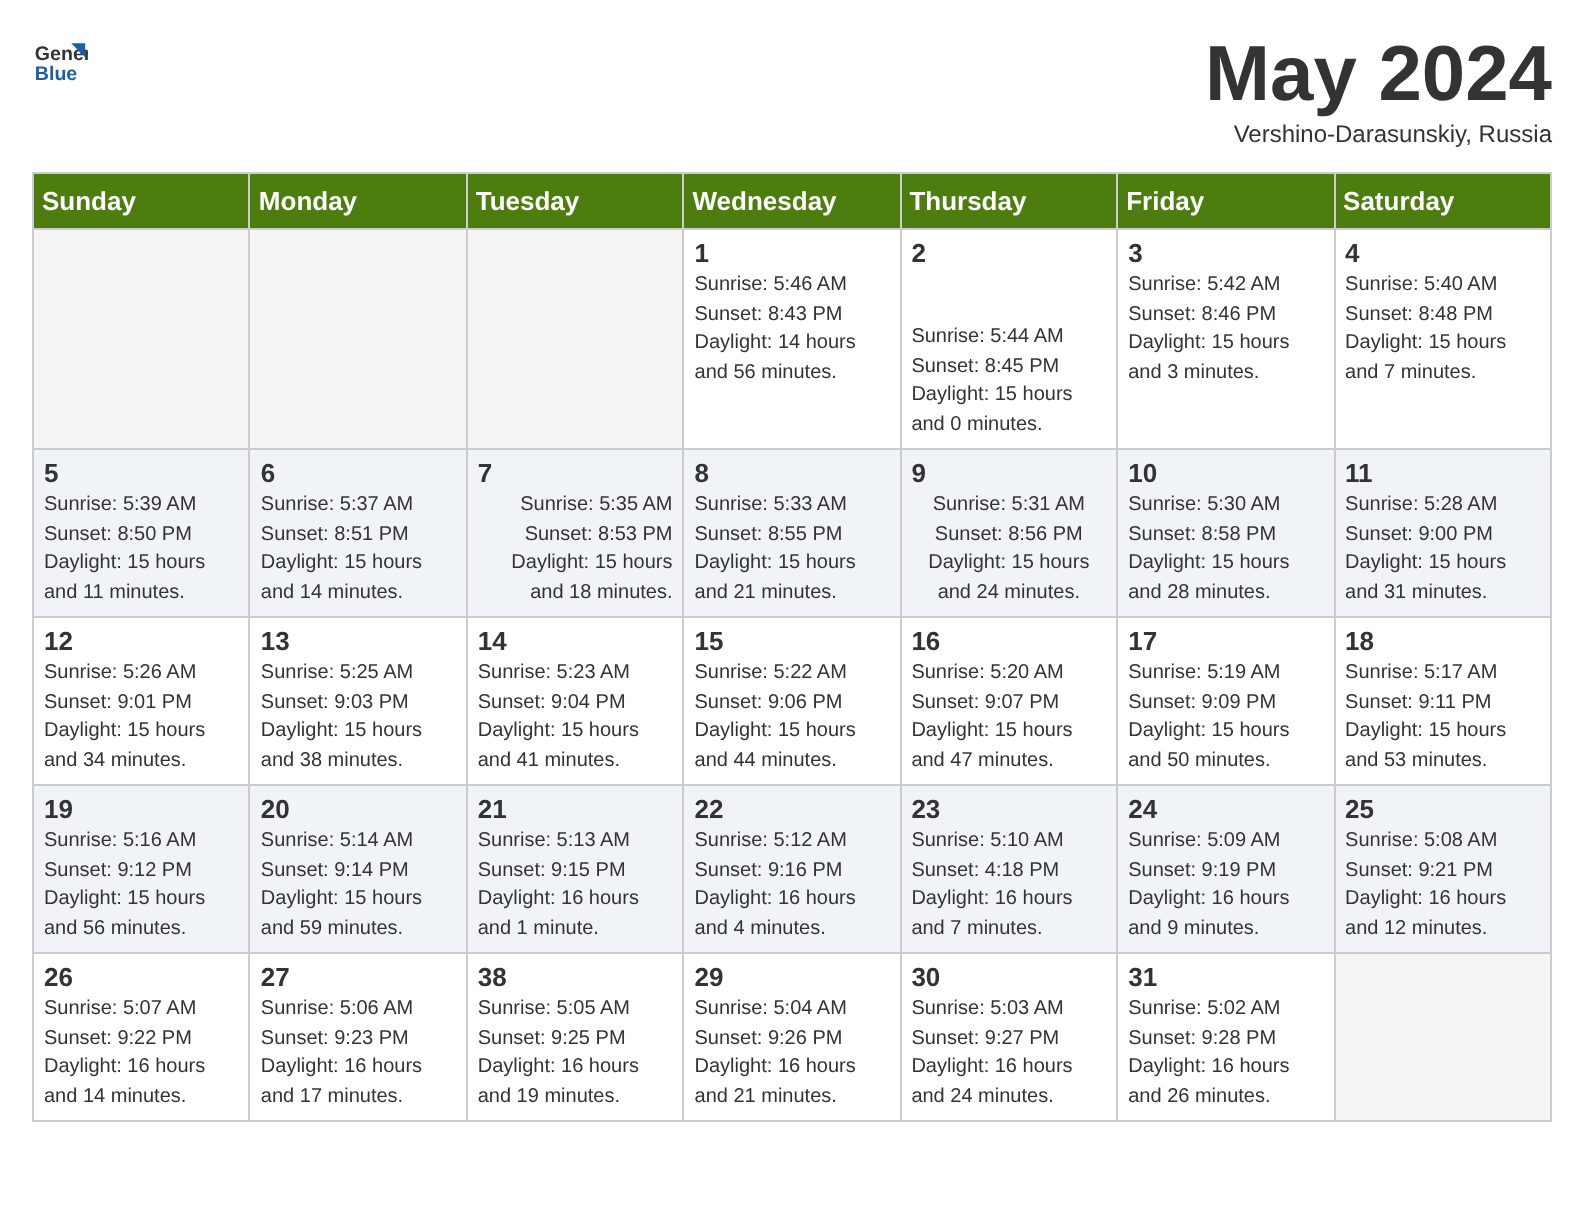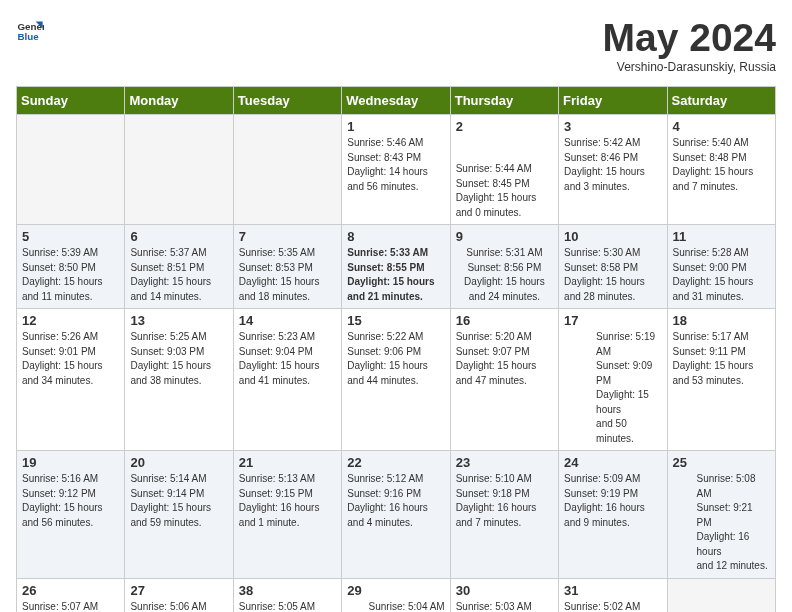--- a/index.html
+++ b/index.html
@@ -149,28 +149,28 @@
         </td>
         <td>
           <div class="day-num">6</div>
           <div class="day-info" style="white-space: pre-line;">Sunrise: 5:37 AM
 Sunset: 8:51 PM
 Daylight: 15 hours
 and 14 minutes.</div>
         </td>
         <td>
           <div class="day-num">7</div>
-          <div class="day-info" style="white-space: pre-line;">Sunrise: 5:35 AM
+          <div class="day-info" style="white-space: pre-line; text-align: right;">Sunrise: 5:35 AM
 Sunset: 8:53 PM
 Daylight: 15 hours
 and 18 minutes.</div>
         </td>
         <td>
           <div class="day-num">8</div>
-          <div class="day-info" style="white-space: pre-line; font-weight: bold;">Sunrise: 5:33 AM
+          <div class="day-info" style="white-space: pre-line;">Sunrise: 5:33 AM
 Sunset: 8:55 PM
 Daylight: 15 hours
 and 21 minutes.</div>
         </td>
         <td>
           <div class="day-num">9</div>
           <div class="day-info" style="white-space: pre-line; text-align: center;">Sunrise: 5:31 AM
 Sunset: 8:56 PM
 Daylight: 15 hours
 and 24 minutes.</div>
@@ -221,21 +221,21 @@
         </td>
         <td>
           <div class="day-num">16</div>
           <div class="day-info" style="white-space: pre-line;">Sunrise: 5:20 AM
 Sunset: 9:07 PM
 Daylight: 15 hours
 and 47 minutes.</div>
         </td>
         <td>
           <div class="day-num">17</div>
-          <div class="day-info" style="white-space: pre-line; margin-left: 32px;">Sunrise: 5:19 AM
+          <div class="day-info" style="white-space: pre-line;">Sunrise: 5:19 AM
 Sunset: 9:09 PM
 Daylight: 15 hours
 and 50 minutes.</div>
         </td>
         <td>
           <div class="day-num">18</div>
           <div class="day-info" style="white-space: pre-line;">Sunrise: 5:17 AM
 Sunset: 9:11 PM
 Daylight: 15 hours
 and 53 minutes.</div>
@@ -266,34 +266,34 @@
         <td>
           <div class="day-num">22</div>
           <div class="day-info" style="white-space: pre-line;">Sunrise: 5:12 AM
 Sunset: 9:16 PM
 Daylight: 16 hours
 and 4 minutes.</div>
         </td>
         <td>
           <div class="day-num">23</div>
           <div class="day-info" style="white-space: pre-line;">Sunrise: 5:10 AM
-Sunset: 9:18 PM
+Sunset: 4:18 PM
 Daylight: 16 hours
 and 7 minutes.</div>
         </td>
         <td>
           <div class="day-num">24</div>
           <div class="day-info" style="white-space: pre-line;">Sunrise: 5:09 AM
 Sunset: 9:19 PM
 Daylight: 16 hours
 and 9 minutes.</div>
         </td>
         <td>
           <div class="day-num">25</div>
-          <div class="day-info" style="white-space: pre-line; margin-left: 24px;">Sunrise: 5:08 AM
+          <div class="day-info" style="white-space: pre-line;">Sunrise: 5:08 AM
 Sunset: 9:21 PM
 Daylight: 16 hours
 and 12 minutes.</div>
         </td>
       </tr>
       <tr>
         <td>
           <div class="day-num">26</div>
           <div class="day-info" style="white-space: pre-line;">Sunrise: 5:07 AM
 Sunset: 9:22 PM
@@ -309,21 +309,21 @@
         </td>
         <td>
           <div class="day-num">38</div>
           <div class="day-info" style="white-space: pre-line;">Sunrise: 5:05 AM
 Sunset: 9:25 PM
 Daylight: 16 hours
 and 19 minutes.</div>
         </td>
         <td>
           <div class="day-num">29</div>
-          <div class="day-info" style="white-space: pre-line; text-align: right;">Sunrise: 5:04 AM
+          <div class="day-info" style="white-space: pre-line;">Sunrise: 5:04 AM
 Sunset: 9:26 PM
 Daylight: 16 hours
 and 21 minutes.</div>
         </td>
         <td>
           <div class="day-num">30</div>
           <div class="day-info" style="white-space: pre-line;">Sunrise: 5:03 AM
 Sunset: 9:27 PM
 Daylight: 16 hours
 and 24 minutes.</div>

